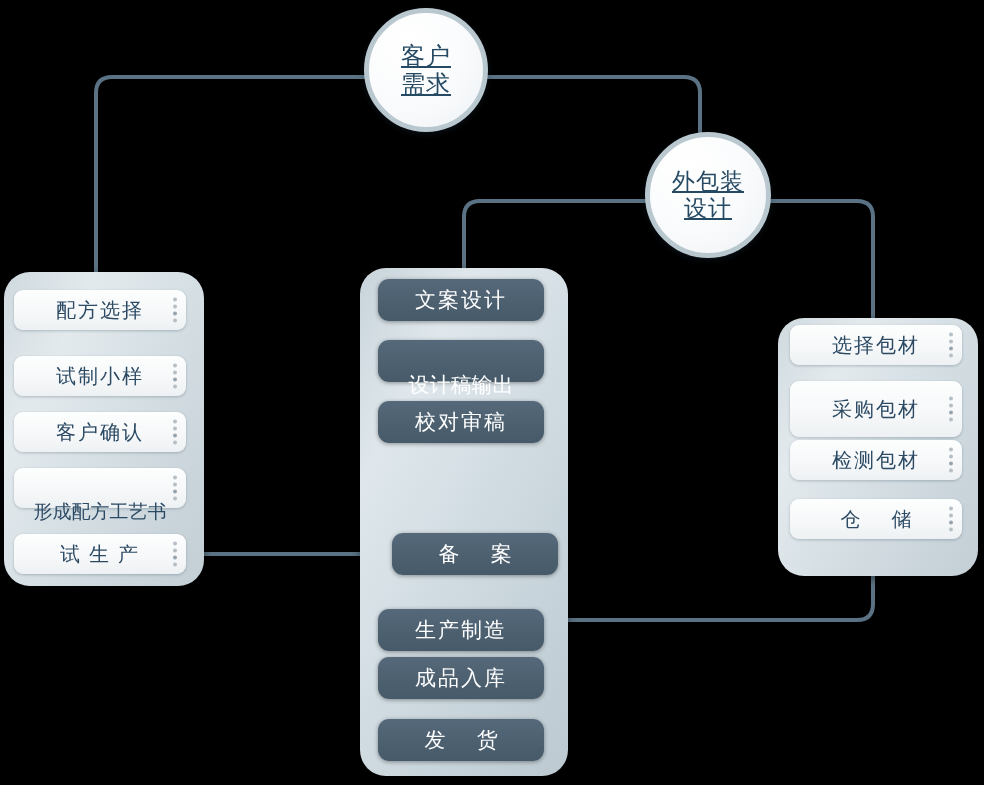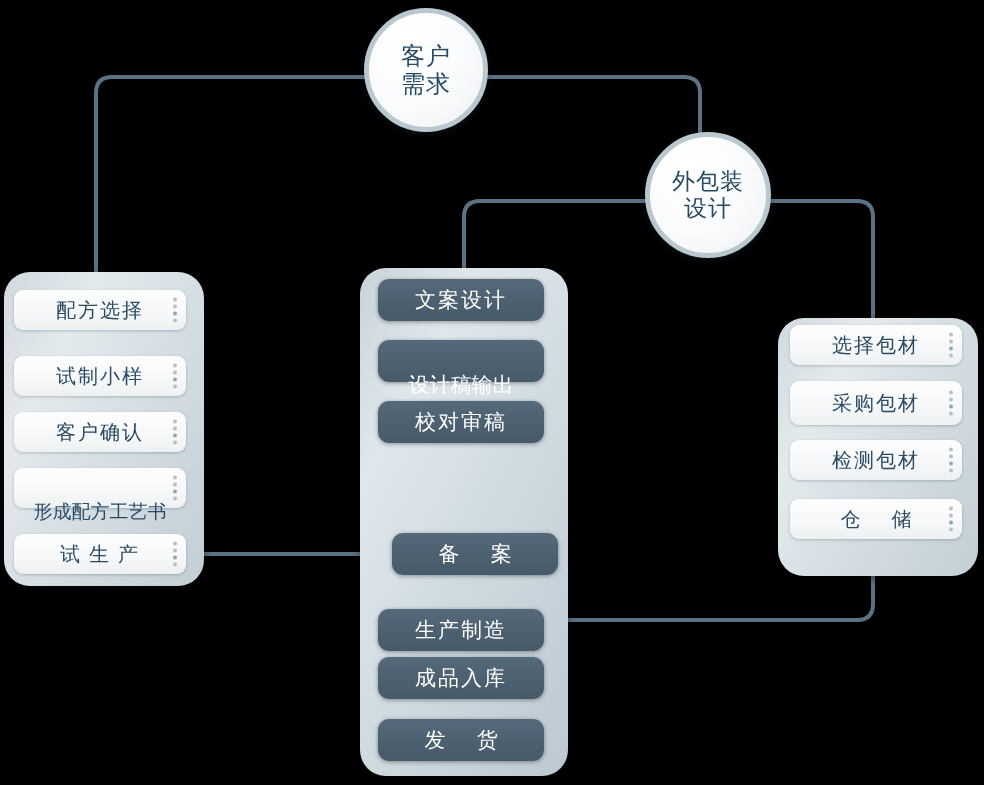--- a/index.html
+++ b/index.html
@@ -36,20 +36,21 @@
     border: 5px solid #b9c7cf;
     display: flex;
     flex-direction: column;
     align-items: center;
     justify-content: center;
     color: #264a63;
     line-height: 1.18;
     text-align: center;
     letter-spacing: 1px;
     box-shadow: 0 2px 6px rgba(30,50,70,0.35);
+    text-decoration: underline;
   }
   .circle-node .cl { display: block; white-space: nowrap; }
 
   
   .panel {
     position: absolute;
     z-index: 2;
     border-radius: 26px;
     background: linear-gradient(118deg, #cfd9de 0%, #e3eaee 26%, #d3dde2 58%, #c3ced5 100%);
     box-shadow: 0 3px 9px rgba(0,0,0,0.45);
@@ -215,21 +216,21 @@
 
   <div class="step light" style="left:790px; top:325px; width:172px; height:40px; font-size:20px;">
     <span class="lbl">选择包材</span>
     <span class="dots">
         <i></i>
         <i></i>
         <i></i>
         <i></i>
       </span>
   </div>
-  <div class="step light" style="left:790px; top:381px; width:172px; height:44px; font-size:20px;">
+  <div class="step light" style="left:790px; top:381px; width:172px; height:56px; font-size:20px;">
     <span class="lbl">采购包材</span>
     <span class="dots">
         <i></i>
         <i></i>
         <i></i>
         <i></i>
       </span>
   </div>
   <div class="step light" style="left:790px; top:440px; width:172px; height:40px; font-size:20px;">
     <span class="lbl">检测包材</span>

